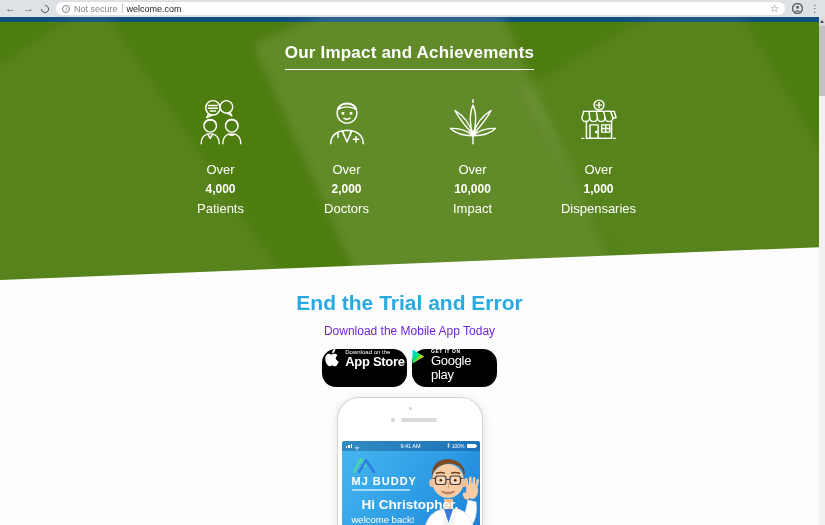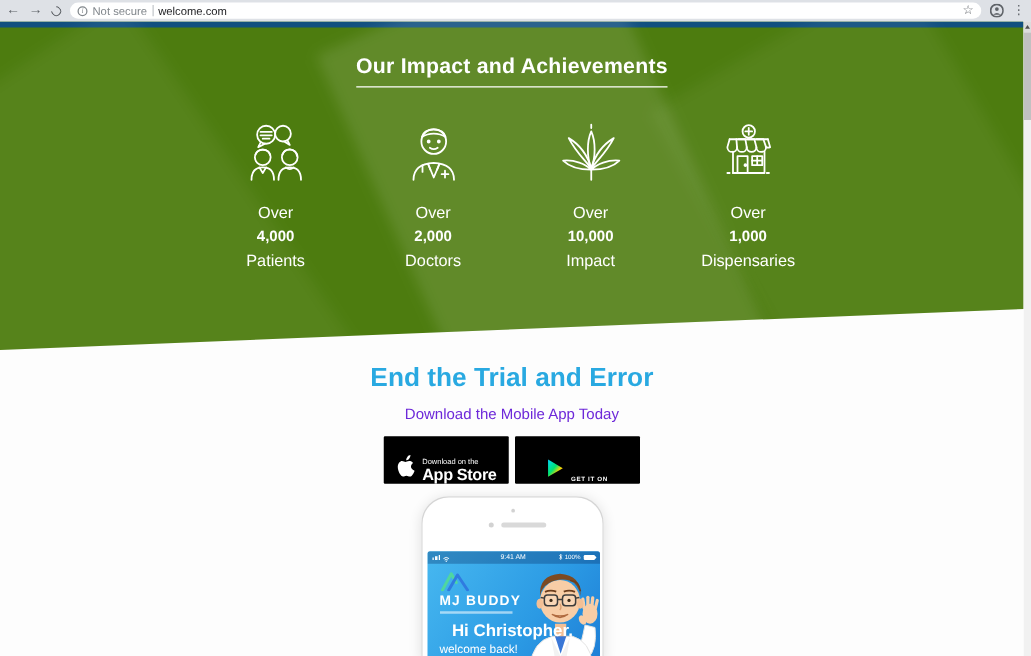--- a/index.html
+++ b/index.html
@@ -54,22 +54,22 @@
   .stat-icon svg { display:block; }
   .stat-prefix { font-size:13px; margin-top:11px; }
   .stat-value { font-size:12px; font-weight:bold; margin-top:5px; }
   .stat-label { font-size:13px; margin-top:5px; }
 
   
   .download-section { text-align:center; margin-top:11px; }
   .dl-title { color:#29a9e1; font-size:21px; font-weight:bold; }
   .dl-subtitle { color:#6d28d9; font-size:12px; margin-top:9px; }
   .badges { display:flex; justify-content:center; gap:5px; margin-top:11px; }
-  .badge { width:100px; height:38px; background:#000; border-radius:1px; display:flex;
-    align-items:flex-end; justify-content:center; gap:6px; color:#fff; cursor:pointer; }
+  .badge { width:85px; height:38px; background:#000; border-radius:14px; display:flex;
+    align-items:flex-start; justify-content:center; gap:6px; color:#fff; cursor:pointer; }
   .badge-text { text-align:left; line-height:1.05; }
   .badge-l1 { font-size:6px; }
   .badge-l1.gp { font-size:5px; font-weight:bold; letter-spacing:.5px; }
   .badge-l2 { font-size:13px; font-weight:bold; letter-spacing:-.3px; }
   .badge-l2.gp { font-weight:normal; }
 
   
   .phone-wrap { display:flex; justify-content:center; margin-top:10px; }
   .phone { position:relative; width:146px; height:130px; background:#fff;
     border:1px solid #d5d5d5; border-bottom:none; border-radius:22px 22px 0 0;
@@ -272,20 +272,21 @@
                   <stop offset="0.45" stop-color="#00e470"></stop>
                 <stop offset="0.7" stop-color="#ffd500"></stop>
                   <stop offset="1" stop-color="#ff3a44"></stop>
               </linearGradient>
             </defs>
             <path d="M0.5 0.5 L13.2 8 L0.5 15.5 Z" fill="url(#gp)"></path>
           </svg>
         </span>
         <span class="badge-text">
           <div class="badge-l1 gp">GET IT ON</div>
+          <div class="badge-l2 gp">Google play</div>
         </span>
       </div>
     </div>
 
     <div class="phone-wrap">
       <div class="phone">
         <div class="cam-dot"></div>
         <div class="ear-row">
           <span class="ear-cam"></span>
           <span class="ear-speaker"></span>

